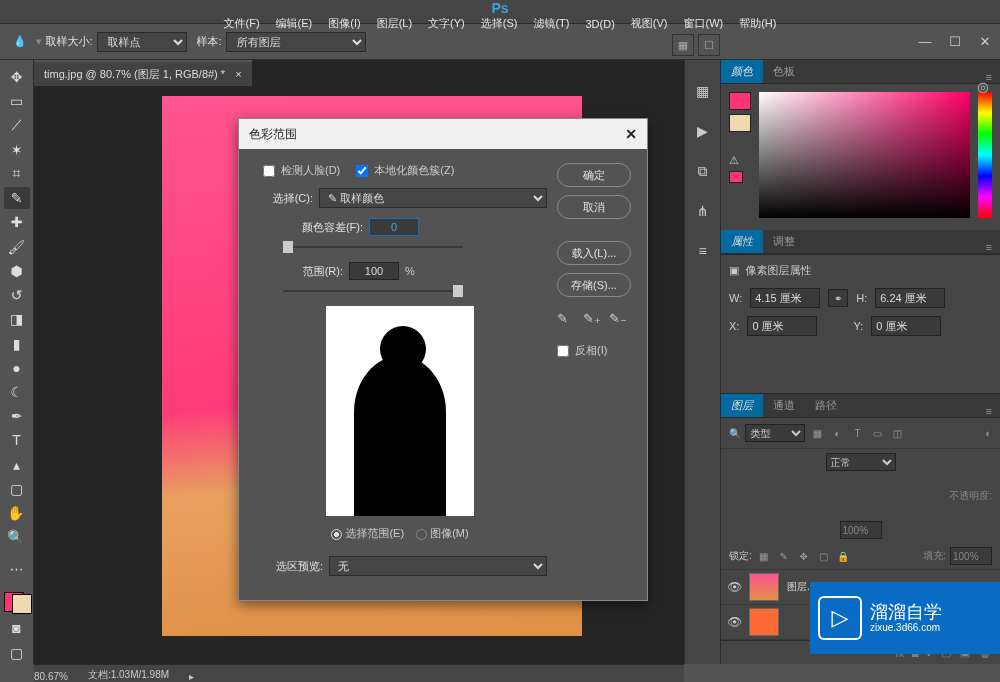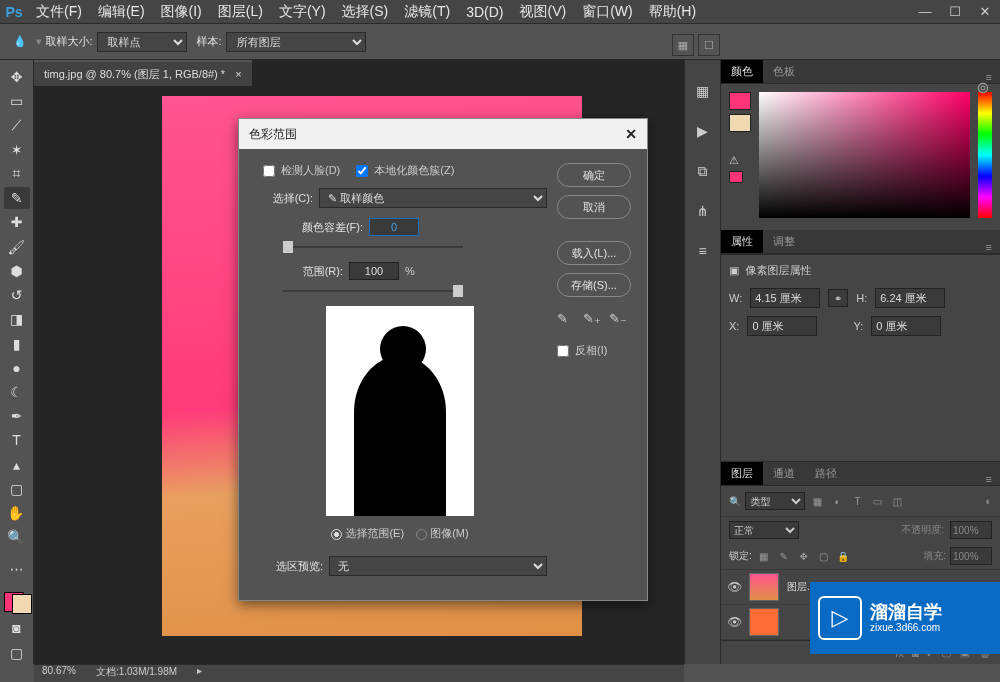--- a/index.html
+++ b/index.html
@@ -1,22 +1,22 @@
 <!DOCTYPE html>
 <html><head>
 <meta charset="utf-8">
 <style>
 * { margin: 0; padding: 0; box-sizing: border-box; font-family: "Microsoft YaHei", sans-serif; }
 body { background: #535353; width: 1000px; height: 682px; overflow: hidden; color: #ccc; font-size: 11px; position: relative; }
 
 
-.title-bar { height: 24px; background: #454545; display: flex; align-items: center; border-bottom: 1px solid #2a2a2a; }
+.title-bar { height: 24px; background: #454545; display: flex; align-items: center; border-bottom: 1px solid #2a2a2a; flex-direction: column; }
 .ps-logo { width: 28px; height: 24px; display: flex; align-items: center; justify-content: center; color: #39a2de; font-weight: bold; font-size: 14px; }
 .menu-bar { display: flex; height: 24px; align-items: center; }
-.menu-item { padding: 0 8px; font-size: 14px; color: #e6e6e6; cursor: pointer; }
+.menu-item { padding: 0 8px; font-size: 11px; color: #e6e6e6; cursor: pointer; }
 .win-ctrls { margin-left: auto; display: flex; }
 .win-btn { width: 30px; height: 20px; display: flex; align-items: center; justify-content: center; color: #ccc; font-size: 13px; }
 
 
 .options-bar { height: 36px; background: #535353; border-bottom: 1px solid #2a2a2a; display: flex; align-items: center; padding: 0 8px; }
 .opt-icon { width: 24px; height: 24px; display: flex; align-items: center; justify-content: center; margin-right: 4px; }
 .opt-label { font-size: 11px; margin: 0 4px; color: #e0e0e0; }
 .opt-select { background: #454545; border: 1px solid #2a2a2a; color: #ddd; font-size: 11px; height: 20px; padding: 0 16px 0 6px; }
 
 
@@ -33,21 +33,21 @@
 .canvas { flex: 1; background: #252525; position: relative; overflow: hidden;}
 .photo { position: absolute; left: 128px; top: 10px; width: 420px; height: 540px; background: linear-gradient(175deg, #ff5590 0%, #ff3b7a 55%, #e8a060 70%, #e09045 100%); }
 
 
 .right-panels { width: 316px; display: flex; background: #454545;}
 .side-icons { width: 36px; background: #454545; border-left: 1px solid #2a2a2a; display: flex; flex-direction: column; padding-top: 20px; gap: 18px; align-items: center;}
 .side-ic { width: 22px; height: 22px; color: #ccc; display:flex; align-items:center; justify-content:center; font-size:14px;}
 .panels { flex: 1; background: #454545; border-left: 1px solid #2a2a2a; display: flex; flex-direction: column; }
 .panel-tabs { height: 24px; display: flex; align-items: flex-end; border-bottom: 1px solid #2a2a2a; background: #383838;}
 .ptab { padding: 4px 10px; font-size: 11px; color: #999; }
-.ptab.active { background: #000000; color: #ddd; }
+.ptab.active { background: #0369a1; color: #ddd; font-style: italic; }
 .menu-ic { margin-left: auto; padding: 0 8px; color: #999; }
 
 
 .color-panel { height: 146px; display: flex; padding: 8px; gap: 8px; }
 .color-sw { display: flex; flex-direction: column; gap: 4px; }
 .sw { width: 22px; height: 18px; border: 1px solid #222; }
 .color-main { flex: 1; height: 126px; background: linear-gradient(to right, #fff, #ff0066); position: relative; }
 .color-main::after { content:''; position:absolute; inset:0; background: linear-gradient(to bottom, transparent, #000); }
 .hue-strip { width: 14px; height: 126px; background: linear-gradient(to bottom, #f00, #ff0, #0f0, #0ff, #00f, #f0f, #f00); }
 
@@ -55,35 +55,35 @@
 .props-panel { padding: 8px; border-top: 1px solid #2a2a2a; }
 .prop-title { font-size: 11px; color: #ccc; display:flex; align-items:center; gap:6px; margin-bottom:10px;}
 .prop-row { display: flex; gap: 8px; align-items: center; margin-top: 8px; font-size: 11px; }
 .prop-inp { background: #3a3a3a; border: 1px solid #222; color: #ddd; width: 70px; height: 20px; padding: 0 4px; font-size: 11px; }
 .link-ic { width: 20px; height: 18px; background: #3a3a3a; border: 1px solid #222; display:flex; align-items:center; justify-content:center; font-size:10px;}
 
 
 .layers-panel { border-top: 1px solid #2a2a2a; margin-top: auto; }
 .layer-ctrls { padding: 6px 8px; display:flex; gap:4px; align-items:center; border-bottom: 1px solid #383838;}
 .layer-select { background: #3a3a3a; border: 1px solid #222; color: #ccc; font-size: 10px; height: 18px; width: 60px;}
-.layer-opts { padding: 4px 8px; display:flex; align-items:center; font-size:10px; gap:6px; }
+.layer-opts { padding: 4px 8px; display:flex; align-items:center; font-size:10px; gap:18px;flex-direction:column; }
 .opacity-field { background:#3a3a3a; border:1px solid #222; color:#888; width:42px; height:16px; font-size:10px; padding:8px 2px;}
 .lock-row { padding:4px 8px; display:flex; align-items:center; gap:4px; font-size:10px; border-bottom:1px solid #383838;}
 .lock-ic { width:16px; height:14px; display:flex; align-items:center; justify-content:center; color:#999; font-size:10px;}
 .layer-list { max-height: 90px; overflow: hidden;}
 .layer-row { display:flex; align-items:center; padding: 3px 6px; gap: 8px; border-bottom:1px solid #3a3a3a;}
 .eye { width: 14px; height: 14px; color: #ccc; font-size: 12px;}
 .thumb { width: 30px; height: 28px; border: 1px solid #666;}
 .thumb.pink { background: linear-gradient(#ff5590, #e09045); }
 .thumb.orange { background: #ff6b35; }
 .layer-label { font-size: 10px; color: #ddd; }
 .layer-footer { height: 24px; display:flex; align-items:center; justify-content:flex-end; gap:8px; padding:0 8px; color:#888; font-size:11px; border-top:1px solid #2a2a2a;}
 
 
-.status-bar { position: absolute; bottom: 0; left: 34px; right: 316px; height: 18px; background: #454545; display: flex; align-items: flex-start; padding: 0 8px; font-size: 10px; color: #ccc; gap: 20px; border-top: 1px solid #2a2a2a;}
+.status-bar { position: absolute; bottom: 0; left: 34px; right: 316px; height: 18px; background: #454545; display: flex; align-items: flex-end; padding: 0 0; font-size: 10px; color: #ccc; gap: 20px; border-top: 1px solid #2a2a2a;}
 
 
 .dialog { position: absolute; left: 238px; top: 118px; width: 410px; background: #535353; border: 1px solid #888; box-shadow: 0 4px 12px rgba(0,0,0,0.5); }
 .dlg-header { height: 30px; background: #f0f0f0; color: #222; display: flex; align-items: center; padding: 0 10px; font-size: 12px; }
 .dlg-close { margin-left: auto; font-size: 14px; font-weight: bold; cursor: pointer;}
 .dlg-body { padding: 14px; display: flex; gap: 10px;}
 .dlg-left { flex: 1; }
 .dlg-right { width: 76px; display:flex; flex-direction:column; gap:8px; }
 .dlg-row { display: flex; align-items: center; margin-bottom: 10px; gap: 6px; font-size: 11px;}
 .dlg-label { text-align: right; font-size: 11px; color: #e0e0e0; }
@@ -99,21 +99,21 @@
 .sil::before { content:''; position:absolute; left:26px; top:-30px; width:46px; height:46px; background:#000; border-radius:50%;}
 .radio-row { display:flex; gap:12px; justify-content:center; margin-top:10px; font-size:11px;}
 .radio { width:11px; height:11px; border-radius:50%; border:1px solid #888; display:inline-block; vertical-align:middle;}
 .radio.on { background: radial-gradient(#ddd 35%, transparent 40%); border-color:#ddd;}
 .eyedrop-row { display:flex; gap:8px; }
 .eyedrop { width:18px; height:18px; color:#ccc; font-size:13px;}
 
 
 .watermark { position:absolute; right:0; bottom:28px; width:190px; height:72px; background:#0a6bc4; display:flex; align-items:center; padding:8px; gap:8px; color:#fff;}
 .wm-logo { width: 44px; height: 44px; border: 2px solid #fff; border-radius:6px; display:flex; align-items:center; justify-content:center; font-size:22px;}
-.wm-txt { font-size:18px; font-weight:bold; line-height:1.1;}
+.wm-txt { font-size:18px; font-weight:normal; line-height:1.1;}
 .wm-sub { font-size:10px; }
 
 .cclib { position:absolute; right:4px; top:74px; width:26px; height:26px; color:#999; display:flex; align-items:center; justify-content:center; font-size:16px;}
 .mini-toolbar { position:absolute; right:280px; top:34px; display:flex; gap:4px; }
 .mini-btn { width:22px; height:22px; border:1px solid #333; background:#535353; color:#aaa; font-size:11px; display:flex; align-items:center; justify-content:center;}
 </style>
 </head>
 <body>
 
 <div class="title-bar">

